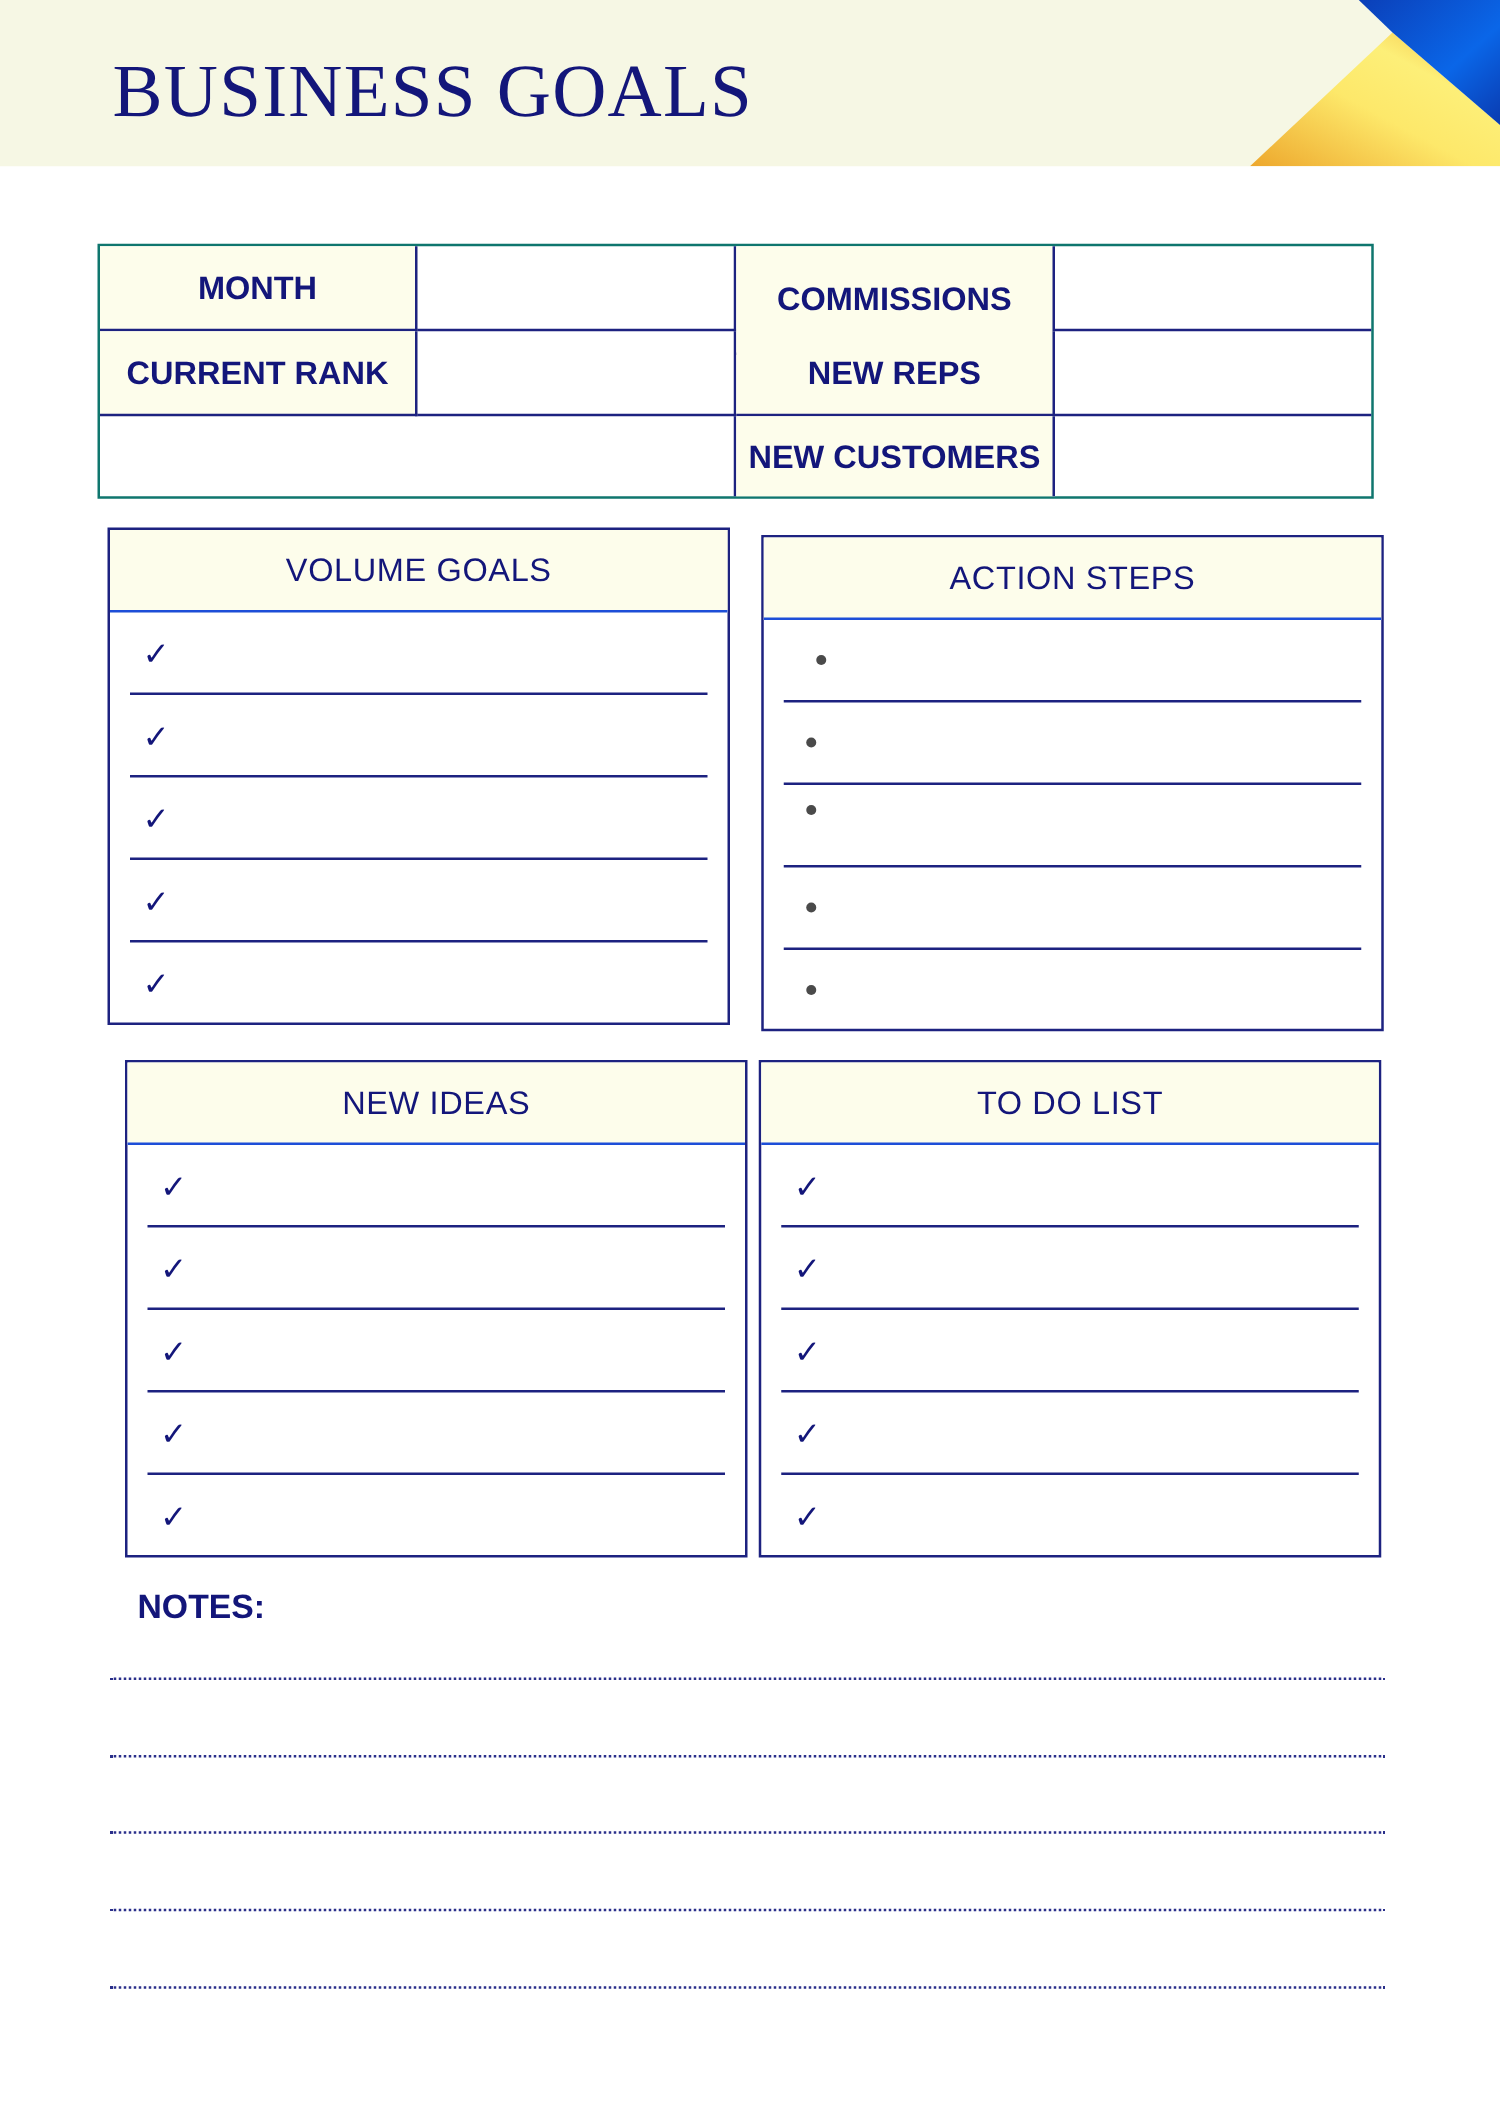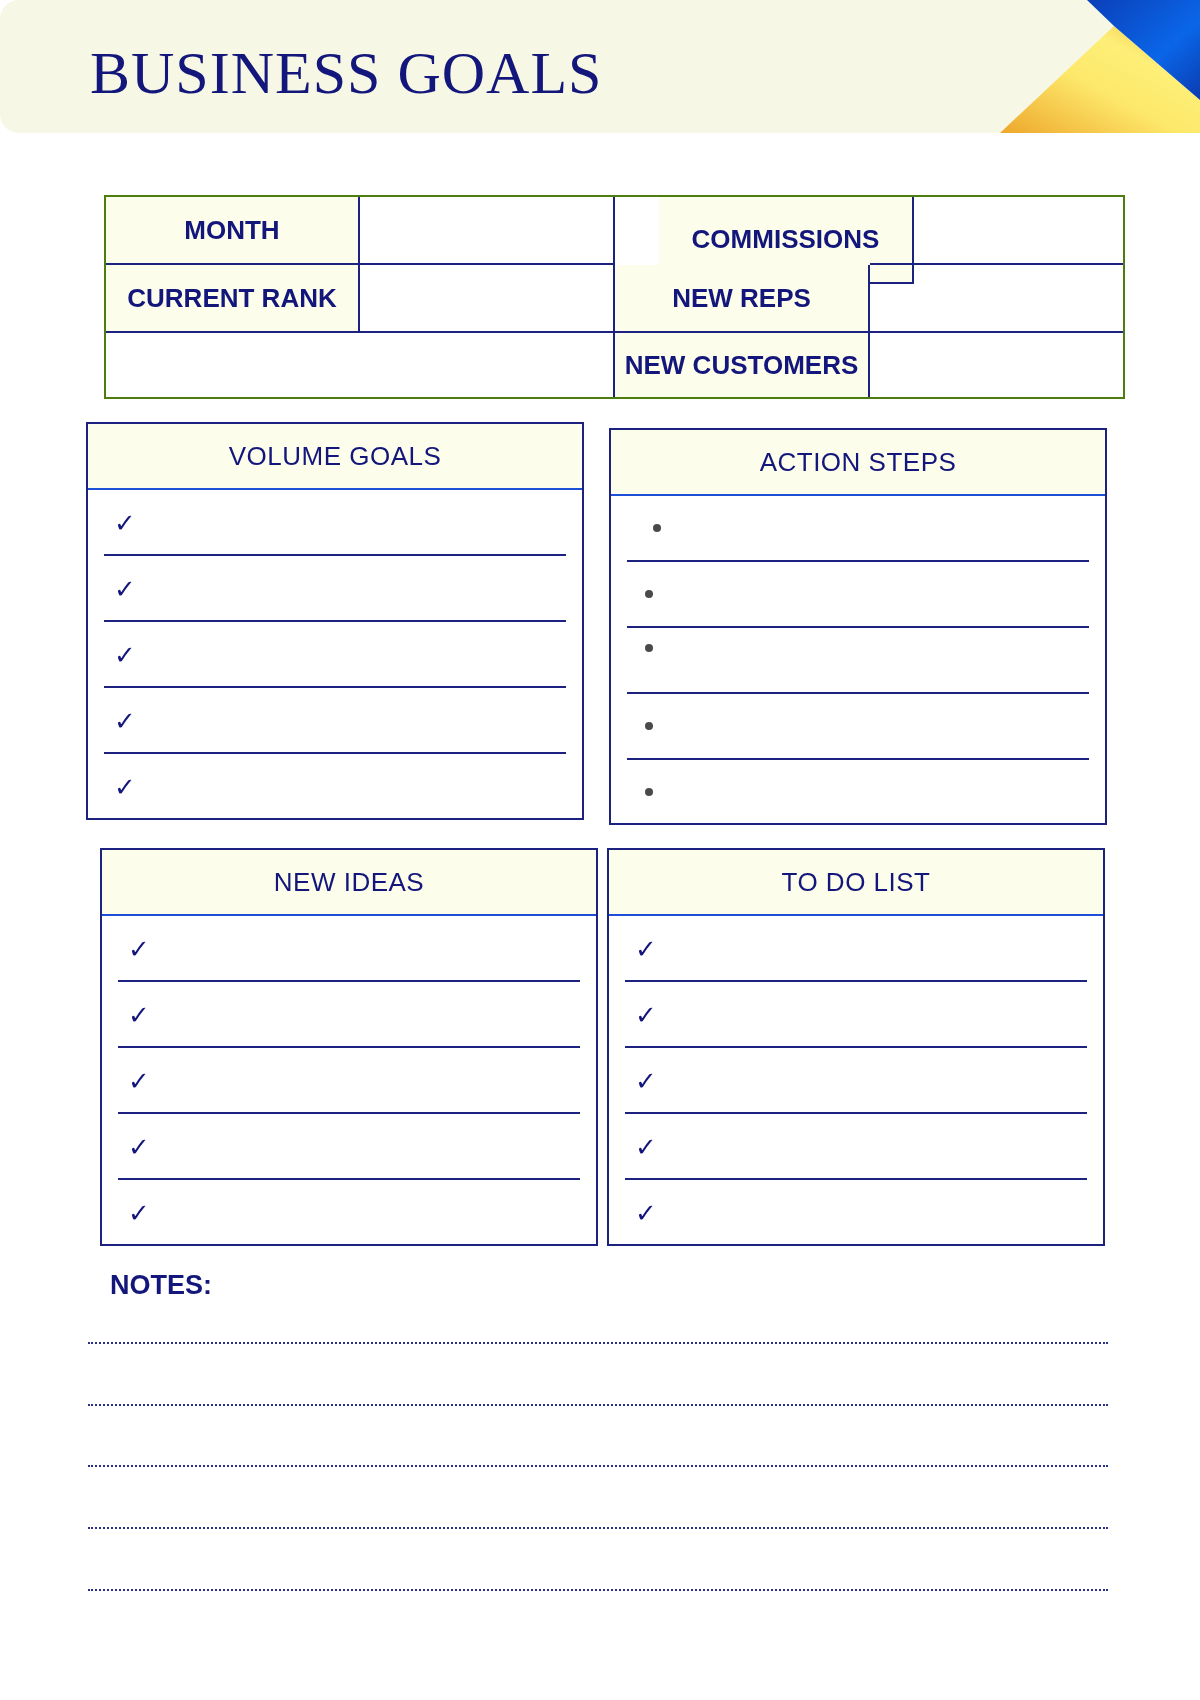--- a/index.html
+++ b/index.html
@@ -1,23 +1,23 @@
 <!DOCTYPE html>
 <html><head>
 <meta charset="utf-8">
 <style>
   html, body { margin:0; padding:0; }
   body { width:1200px; height:1700px; position:relative; background:#ffffff; overflow:hidden;
          font-family:"Liberation Sans", sans-serif; color:#13167a; }
-  .header { position:absolute; left:0; top:0; width:1200px; height:133px; background:#f6f7e4;border-radius:19px; }
+  .header { position:absolute; left:0; top:0; width:1200px; height:133px; background:#f6f7e4; }
   .title { position:absolute; left:90px; top:38px; font-family:"Liberation Serif", serif;
            font-size:60px; letter-spacing:1px; color:#13167a; line-height:70px; }
   .corner { position:absolute; right:0; top:0; }
-  .info { position:absolute; left:104px; top:195px; width:1021px; height:204px;
-          border:2px solid #4d7c0f; box-sizing:border-box; }
+  .info { position:absolute; left:78px; top:195px; width:1021px; height:204px;
+          border:2px solid #0f766e; box-sizing:border-box; }
   .cell { position:absolute; box-sizing:border-box; border-right:2px solid #1d2280; border-bottom:2px solid #1d2280;
           display:flex; align-items:center; justify-content:center; font-weight:bold; font-size:26px; }
   .lbl { background:#fdfdeb; }
   .box { position:absolute; border:2px solid #1d2280; box-sizing:border-box; background:#fff; }
   .box-head { height:66px; background:#fdfdeb; border-bottom:2px solid #1d4ed8; box-sizing:border-box;
               display:flex; align-items:center; justify-content:center; font-size:26px; letter-spacing:0.5px; }
   .row { position:relative; height:66px; margin:0 16px 0 16px; box-sizing:border-box; border-bottom:2px solid #1d2280; }
   .row:last-child { border-bottom:none; }
   .mark { position:absolute; left:10px; top:18px; font-size:26px; color:#13167a; line-height:30px; }
   .dot { position:absolute; left:18px; top:28px; width:8px; height:8px; border-radius:50%; background:#4a4a4a; }
@@ -44,21 +44,21 @@
       </linearGradient>
     </defs>
     <polygon points="1000,133 1114,26 1200,100 1200,133" fill="url(#gold)"></polygon>
     <polygon points="1087,0 1200,0 1200,100 1114,26" fill="url(#blue)"></polygon>
   </svg>
 </div>
 
 <div class="info">
   <div class="cell lbl" style="left:0;top:0;width:254px;height:68px;">MONTH</div>
   <div class="cell" style="left:254px;top:0;width:255px;height:68px;"></div>
-  <div class="cell lbl" style="left:509px;top:0;width:255px;height:87px;margin-left:44px;">COMMISSIONS</div>
+  <div class="cell lbl" style="left:509px;top:0;width:255px;height:87px;">COMMISSIONS</div>
   <div class="cell" style="left:764px;top:0;width:253px;height:68px;border-right:none;"></div>
 
   <div class="cell lbl" style="left:0;top:68px;width:254px;height:68px;text-align:center;">CURRENT RANK</div>
   <div class="cell" style="left:254px;top:68px;width:255px;height:68px;"></div>
   <div class="cell lbl" style="left:509px;top:68px;width:255px;height:68px;">NEW REPS</div>
   <div class="cell" style="left:764px;top:68px;width:253px;height:68px;border-right:none;"></div>
 
   <div class="cell" style="left:254px;top:136px;width:255px;height:64px;border-bottom:none;"></div>
   <div class="cell lbl" style="left:509px;top:136px;width:255px;height:64px;border-bottom:none;">NEW CUSTOMERS</div>
   <div class="cell" style="left:764px;top:136px;width:253px;height:64px;border-bottom:none;border-right:none;"></div>

